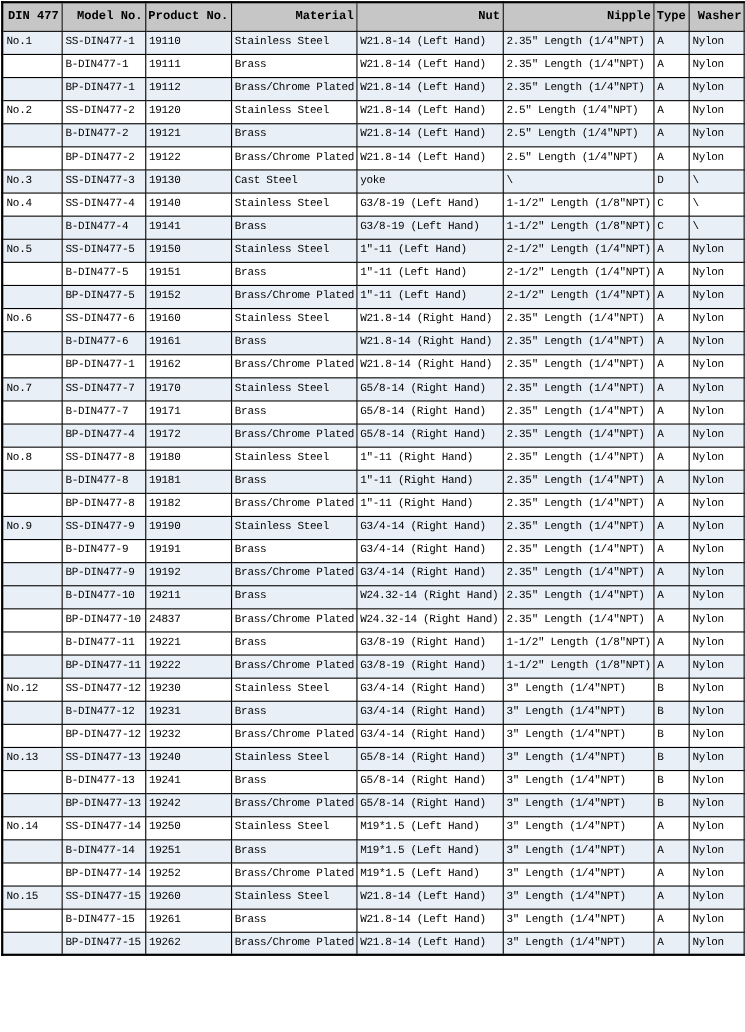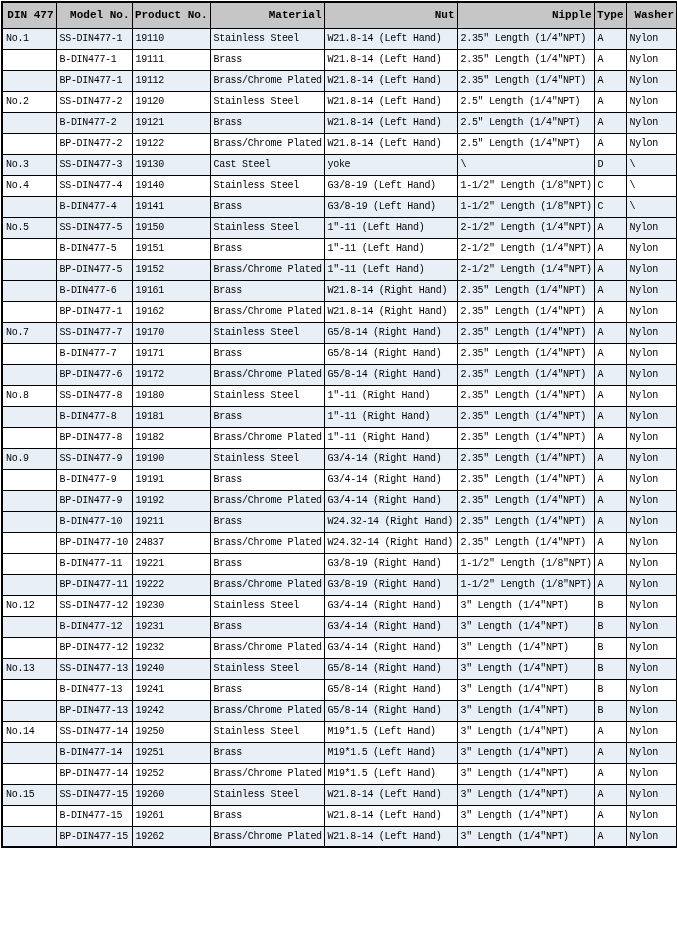--- a/index.html
+++ b/index.html
@@ -200,20 +200,30 @@
         <tr class="stripe">
           <td></td>
           <td>BP-DIN477-5</td>
           <td>19152</td>
           <td>Brass/Chrome Plated</td>
           <td>1″-11 (Left Hand)</td>
           <td>2-1/2″ Length (1/4″NPT)</td>
           <td>A</td>
           <td>Nylon</td>
         </tr>
+        <tr>
+          <td>No.6</td>
+          <td>SS-DIN477-6</td>
+          <td>19160</td>
+          <td>Stainless Steel</td>
+          <td>W21.8-14 (Right Hand)</td>
+          <td>2.35″ Length (1/4″NPT)</td>
+          <td>A</td>
+          <td>Nylon</td>
+        </tr>
         <tr class="stripe">
           <td></td>
           <td>B-DIN477-6</td>
           <td>19161</td>
           <td>Brass</td>
           <td>W21.8-14 (Right Hand)</td>
           <td>2.35″ Length (1/4″NPT)</td>
           <td>A</td>
           <td>Nylon</td>
         </tr>
@@ -242,21 +252,21 @@
           <td>B-DIN477-7</td>
           <td>19171</td>
           <td>Brass</td>
           <td>G5/8-14 (Right Hand)</td>
           <td>2.35″ Length (1/4″NPT)</td>
           <td>A</td>
           <td>Nylon</td>
         </tr>
         <tr class="stripe">
           <td></td>
-          <td>BP-DIN477-6</td>
+          <td>BP-DIN477-4</td>
           <td>19172</td>
           <td>Brass/Chrome Plated</td>
           <td>G5/8-14 (Right Hand)</td>
           <td>2.35″ Length (1/4″NPT)</td>
           <td>A</td>
           <td>Nylon</td>
         </tr>
         <tr>
           <td>No.8</td>
           <td>SS-DIN477-8</td>

